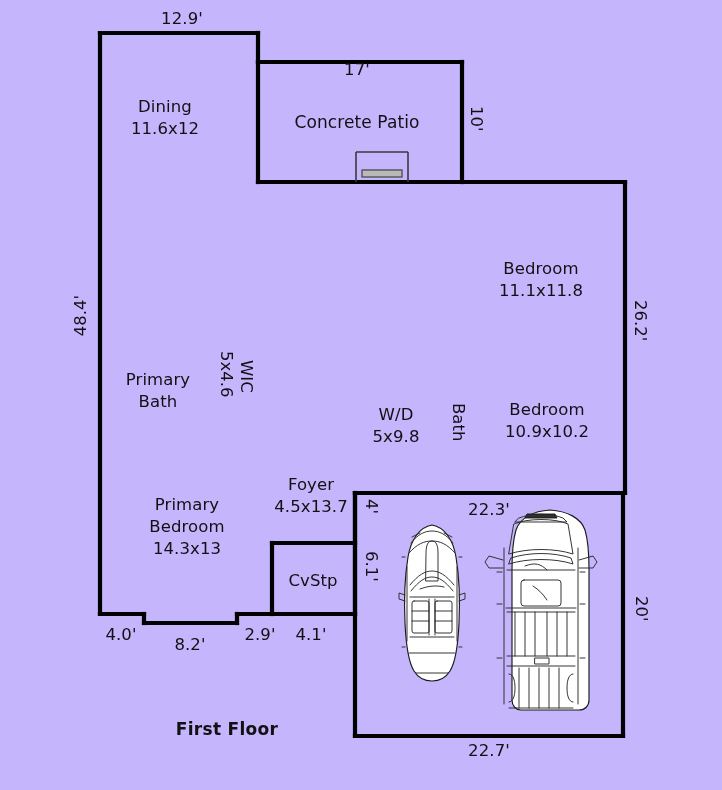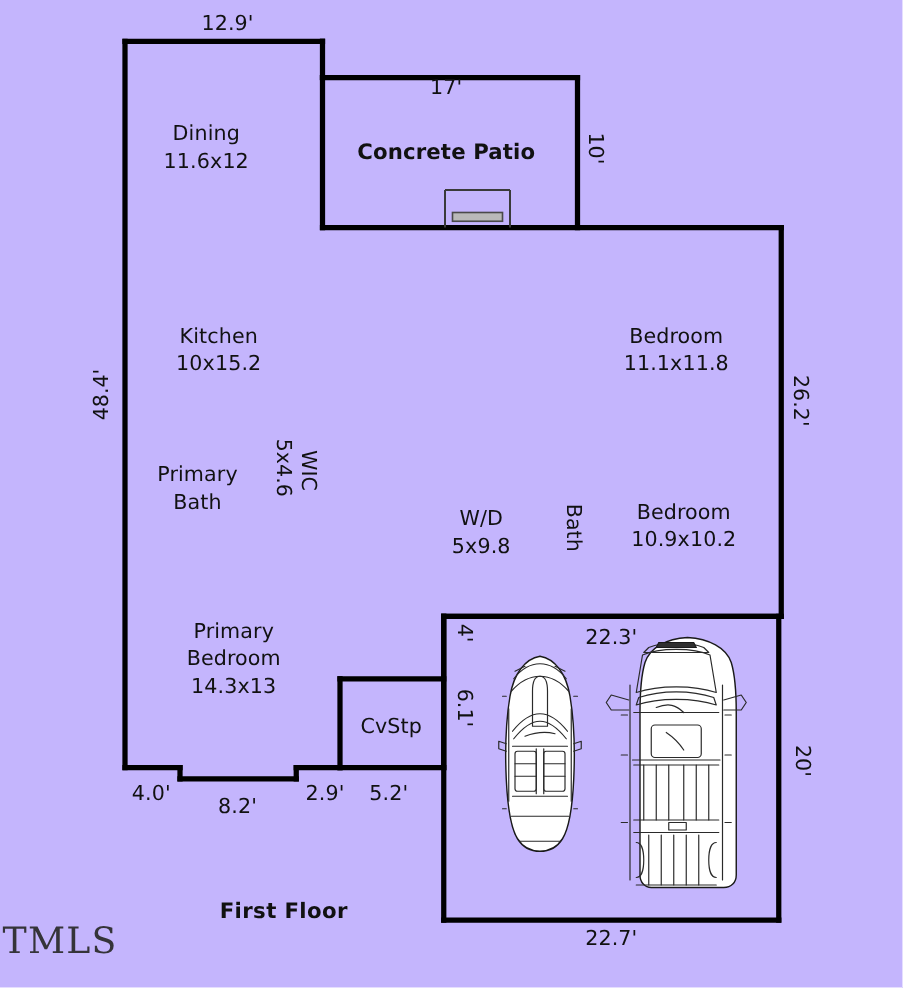--- a/index.html
+++ b/index.html
@@ -73,21 +73,21 @@
   .lbl.room {
     text-align: center;
     transform: translateX(-50%);
   }
   .lbl.dim {
     font-size: 16.5px;
     text-align: center;
     transform: translateX(-50%);
   }
   .lbl.bold {
-    font-weight: bold;
+    font-weight: normal;
   }
   .vert-wrap {
     position: absolute;
     white-space: nowrap;
     font-size: 16.5px;
     color: #111111;
   }
   .vert-wrap > span {
     display: inline-block;
     writing-mode: vertical-rl;
@@ -284,76 +284,75 @@
 
   <div class="vert-wrap" style="left:631px; top:596px;">
     <span>20'</span>
   </div>
 
   <div class="lbl dim" style="left:489px; top:740px;text-align:center;">22.7'</div>
 
   <div class="lbl dim" style="left:121px; top:624px;">4.0'</div>
   <div class="lbl dim" style="left:190px; top:634px;">8.2'</div>
   <div class="lbl dim" style="left:260px; top:624px;">2.9'</div>
-  <div class="lbl dim" style="left:311px; top:624px;">5.2'</div>
+  <div class="lbl dim" style="left:311px; top:624px;">4.1'</div>
 
   <div class="lbl room" style="left:165px; top:96px;">
     <div>Dining</div>
     <div>11.6x12</div>
   </div>
 
   <div class="lbl room bold" style="left:357px; top:111px; font-size:17px;">
     <div>Concrete Patio</div>
   </div>
 
-  <div class="lbl room" style="left:175px; top:258px;">
-    <div>Kitchen</div>
-    <div>10x15.2</div>
-  </div>
 
 
   <div class="lbl room" style="left:541px; top:258px;">
     <div>Bedroom</div>
     <div>11.1x11.8</div>
   </div>
 
   <div class="lbl room" style="left:158px; top:369px;">
     <div>Primary</div>
     <div>Bath</div>
   </div>
 
   <div class="vert-wrap" style="left:216px; top:351px;">
     <span>5x4.6</span>
   </div>
   <div class="vert-wrap" style="left:236px; top:360px;">
     <span>WIC</span>
   </div>
 
-  <div class="lbl room" style="left:385px; top:404px;">
+  <div class="lbl room" style="left:396px; top:404px;">
     <div>W/D</div>
     <div>5x9.8</div>
   </div>
 
   <div class="vert-wrap" style="left:448px; top:403px;">
     <span>Bath</span>
   </div>
 
   <div class="lbl room" style="left:547px; top:399px;">
     <div>Bedroom</div>
     <div>10.9x10.2</div>
   </div>
 
+  <div class="lbl room" style="left:311px; top:474px;">
+    <div>Foyer</div>
+    <div>4.5x13.7</div>
+  </div>
 
   <div class="lbl room" style="left:187px; top:494px;">
     <div>Primary</div>
     <div>Bedroom</div>
     <div>14.3x13</div>
   </div>
 
   <div class="lbl room" style="left:313px; top:570px;text-align:center;">
     <div>CvStp</div>
   </div>
 
   <div class="title-first-floor" style="left:227px; top:703px;margin-top:16px;">First Floor</div>
 
-  <div class="watermark" style="left:2px; top:735px;">TMLS</div>
 
 </div>
 
 </body></html>

